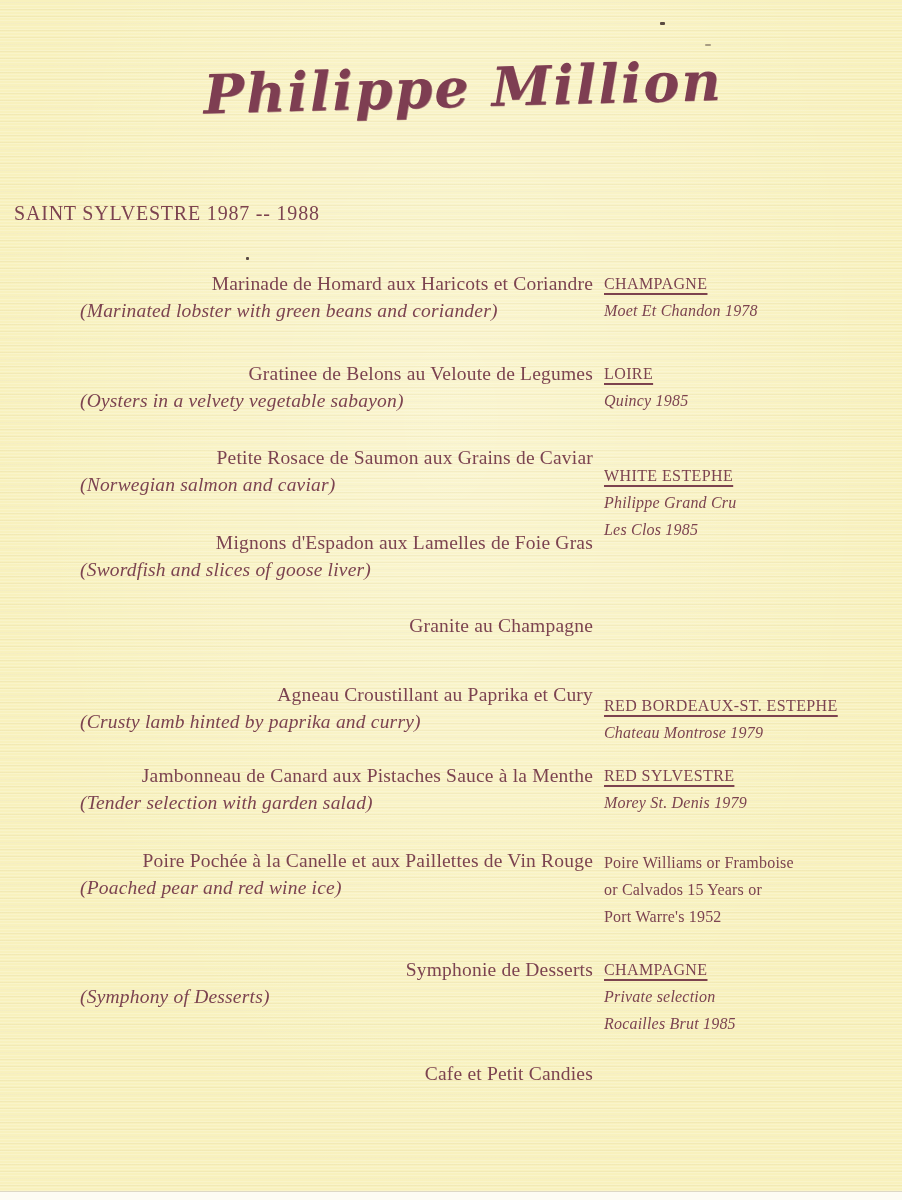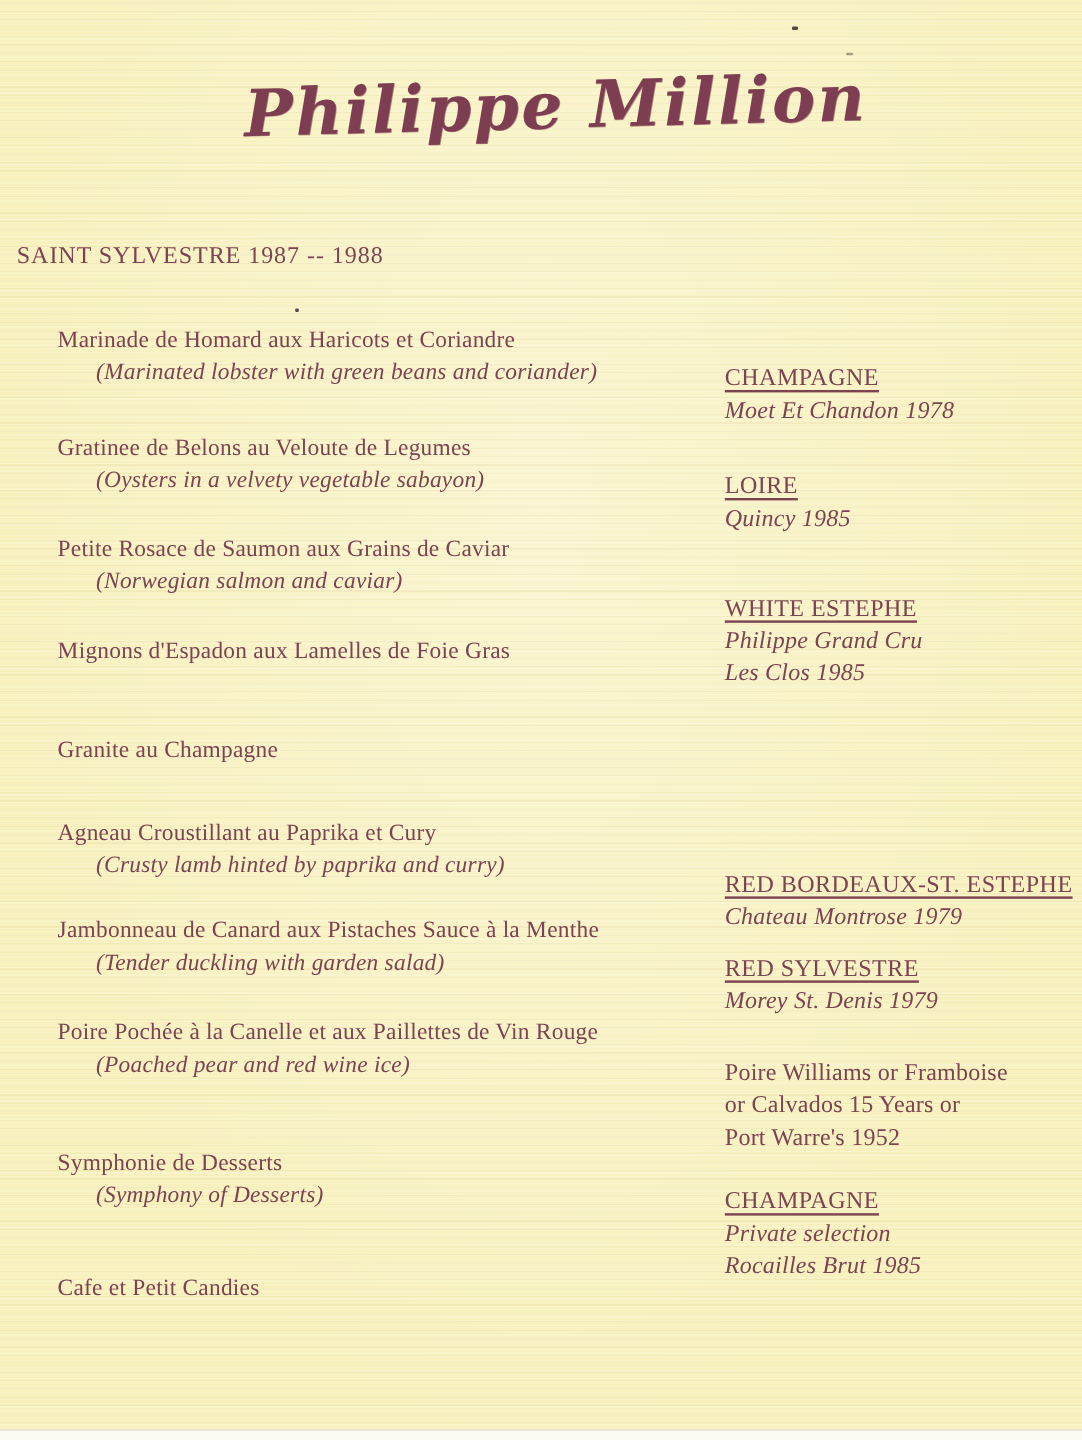--- a/index.html
+++ b/index.html
@@ -29,23 +29,23 @@
   .title{
     position:absolute;top:202px;left:0;right:0;
     text-align:left;
     font-size:20px;letter-spacing:0.8px;
     color:var(--ink,#7c4350);
     margin-left:14px;
   }
   .courses{position:absolute;left:0;top:0;width:100%;height:100%;}
   .course{position:absolute;left:0;width:100%;}
   .dish{position:absolute;left:48px;width:545px;font-size:19.5px;line-height:27px;}
-  .dish-name{letter-spacing:0.2px;}
+  .dish-name{letter-spacing:0.2px;text-align:right;}
   .dish-desc{font-style:italic;letter-spacing:0.2px;margin-left:32px;}
-  .wine{position:absolute;left:604px;width:292px;font-size:20px;line-height:27px;margin-top:32px;}
+  .wine{position:absolute;left:604px;width:292px;font-size:16px;line-height:27px;}
   .wine-cat{
     display:inline-block;
     text-decoration:underline;
     text-underline-offset:4px;
     text-decoration-thickness:1.5px;
     letter-spacing:0.4px;
   }
   .wine-line{letter-spacing:0.2px;}
   .wine-line.italic{font-style:italic;}
   .speck{position:absolute;background:#5a4a42;border-radius:1px;}
@@ -95,20 +95,21 @@
     <div class="wine" style="top: 18px;">
       <div><span class="wine-cat">WHITE ESTEPHE</span></div>
     <div class="wine-line italic">Philippe Grand Cru</div>
           <div class="wine-line italic">Les Clos 1985</div>
         </div>
   </div>
 
   <div class="course" style="top: 529px;">
     <div class="dish">
       <div class="dish-name">Mignons d'Espadon aux Lamelles de Foie Gras</div>
+      <div class="dish-desc">(Swordfish and slices of goose liver)</div>
     </div>
 
   </div>
 
   <div class="course" style="top: 612px;">
     <div class="dish">
       <div class="dish-name">Granite au Champagne</div>
 
     </div>
 
@@ -121,21 +122,21 @@
     </div>
     <div class="wine" style="top: 11px;">
       <div><span class="wine-cat">RED BORDEAUX-ST. ESTEPHE</span></div>
     <div class="wine-line italic">Chateau Montrose 1979</div>
         </div>
   </div>
 
   <div class="course" style="top: 762px;">
     <div class="dish">
       <div class="dish-name">Jambonneau de Canard aux Pistaches Sauce à la Menthe</div>
-      <div class="dish-desc">(Tender duckling with garden salad)</div>
+      <div class="dish-desc">(Tender selection with garden salad)</div>
     </div>
     <div class="wine" style="top: 0px;">
       <div><span class="wine-cat">RED SYLVESTRE</span></div>
     <div class="wine-line italic">Morey St. Denis 1979</div>
         </div>
   </div>
 
   <div class="course" style="top: 847px;">
     <div class="dish">
       <div class="dish-name">Poire Pochée à la Canelle et aux Paillettes de Vin Rouge</div>

